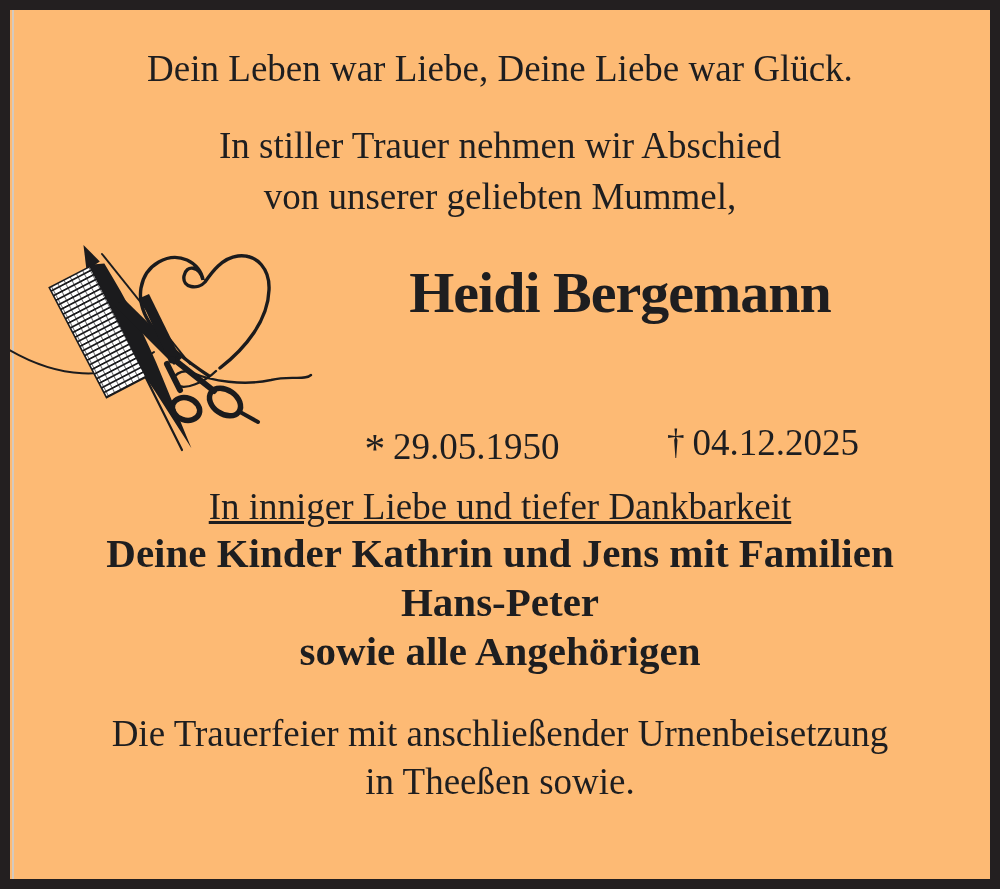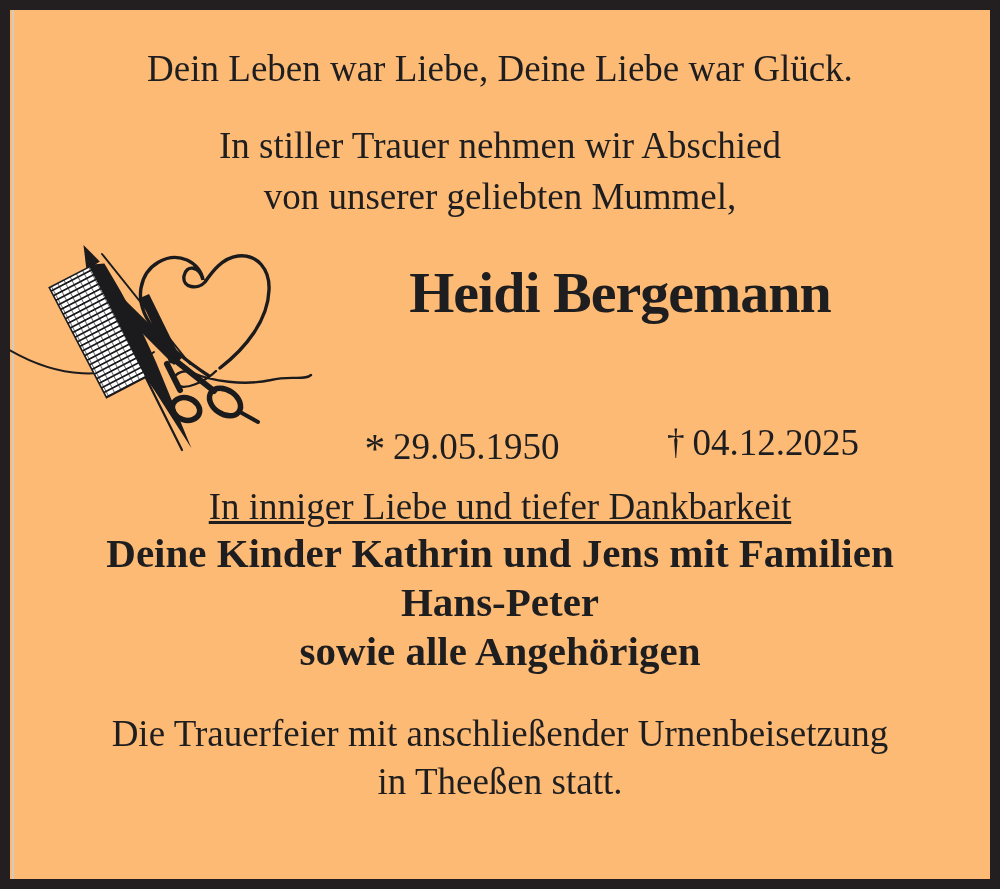--- a/index.html
+++ b/index.html
@@ -171,16 +171,16 @@
   <div class="centered dedication">In inniger Liebe und tiefer Dankbarkeit</div>
 
   <div class="centered mourners">
     <div>Deine Kinder Kathrin und Jens mit Familien</div>
     <div>Hans-Peter</div>
     <div>sowie alle Angehörigen</div>
   </div>
 
   <div class="centered funeral">
     <div>Die Trauerfeier mit anschließender Urnenbeisetzung</div>
-    <div>in Theeßen statt.</div>
+    <div>in Theeßen sowie.</div>
   </div>
 
 </div>
 
 </body></html>

